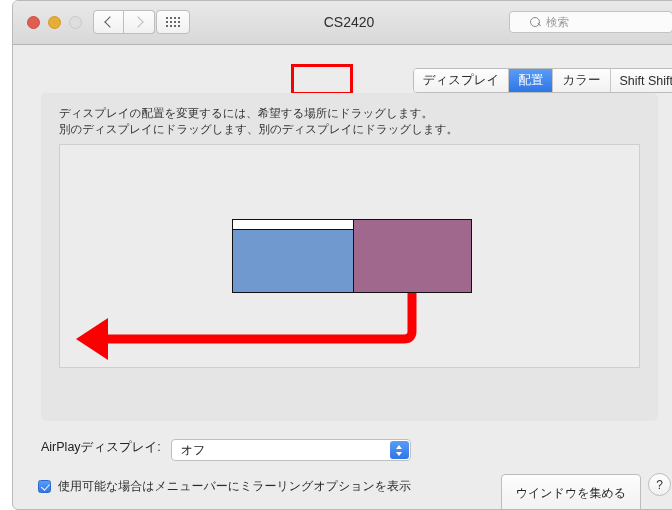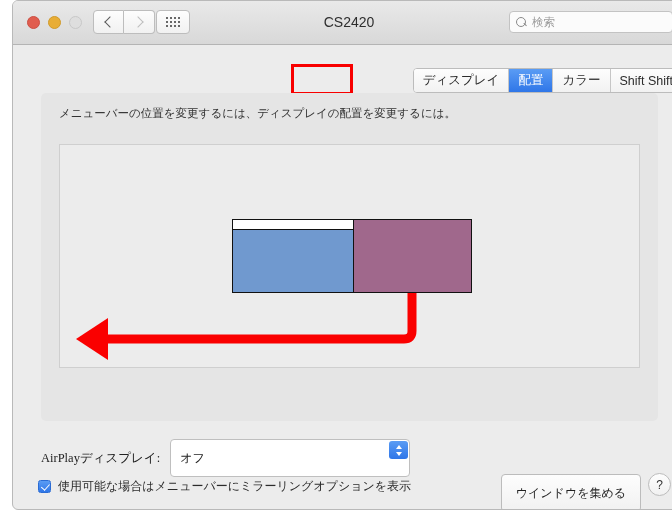--- a/index.html
+++ b/index.html
@@ -113,21 +113,21 @@
     right: 12px;
     top: 10px;
     width: 164px;
     height: 22px;
     background: #fbfbfb;
     border: 1px solid #c3c3c3;
     border-radius: 4px;
     box-sizing: border-box;
     display: flex;
     align-items: center;
-    padding-left: 6px;
+    padding-left: 20px;
   }
   .mag {
     width: 8px; height: 8px;
     border: 1.4px solid #8a8a8a;
     border-radius: 50%;
     position: relative;
     flex: none;
   }
   .mag::after {
     content: "";
@@ -292,31 +292,30 @@
     color: #2b2b2b;
     margin-left: 7px;
   }
 
   
   .airplay-row {
     position: absolute;
     left: 28px;
     top: 438px;
     display: flex;
-    align-items: center;
-    font-family: Liberation Serif, serif;
+    align-items: flex-start;
   }
   .airplay-label {
     font-size: 12.5px;
     color: #222222;
   }
   .popup {
     position: relative;
     width: 240px;
-    height: 38px;
+    height: 22px;
     margin-left: 10px;
     background: #ffffff;
     border: 1px solid #bfbfbf;
     border-radius: 4px;
     box-sizing: border-box;
     display: flex;
     align-items: center;
   }
   .popup-value {
     font-size: 12px;
@@ -436,21 +435,22 @@
       <div class="tab">ディスプレイ</div>
       <div class="tab selected">配置</div>
       <div class="tab">カラー</div>
       <div class="tab">Shift Shift</div>
     </div>
   </div>
   <div class="tab-highlight"></div>
 
   <div class="panel">
     <div class="instructions">
-      <div>メニューバーの位置を変更するには、ディスプレイの配置を変更するには。</div>
+      <div>ディスプレイの配置を変更するには、希望する場所にドラッグします。</div>
+      <div>別のディスプレイにドラッグします、別のディスプレイにドラッグします。</div>
     </div>
 
     <div class="canvas">
       <div class="display display-left">
         <div class="menubar"></div>
       </div>
       <div class="display display-right"></div>
 
       <svg class="arrow-svg" viewBox="0 0 581 224">
         <path d="M 352 148 L 352 186 Q 352 194 344 194 L 40 194" stroke="#fa0000" stroke-width="9" fill="none" stroke-linecap="butt"></path>

